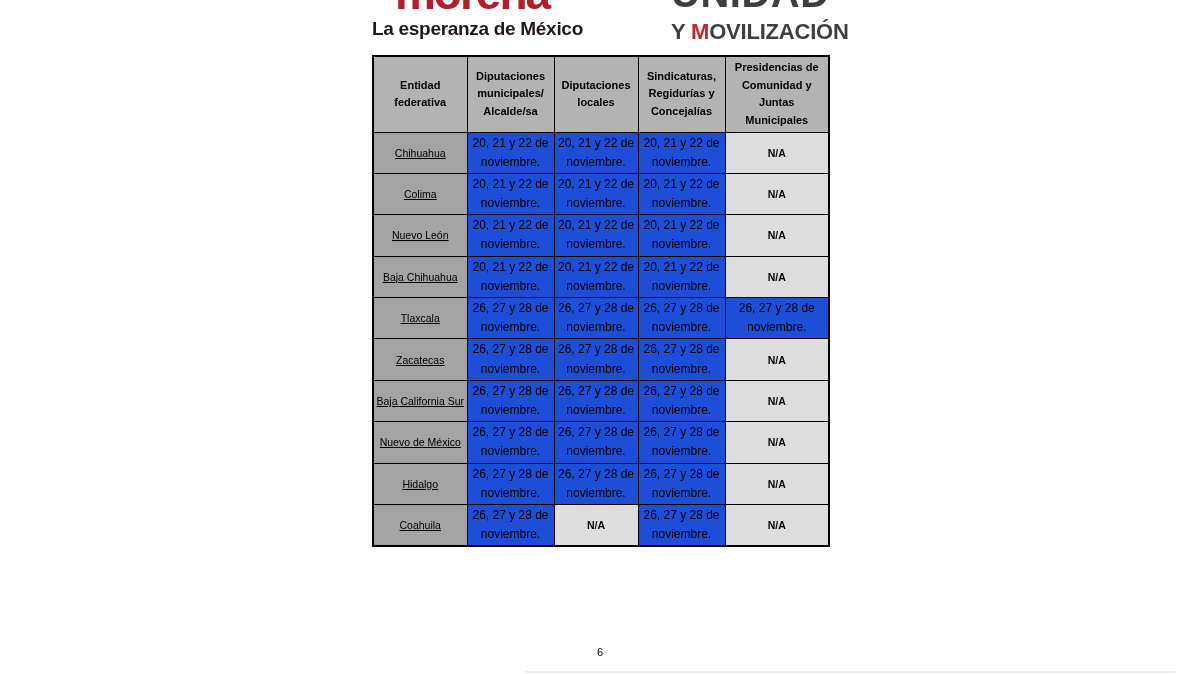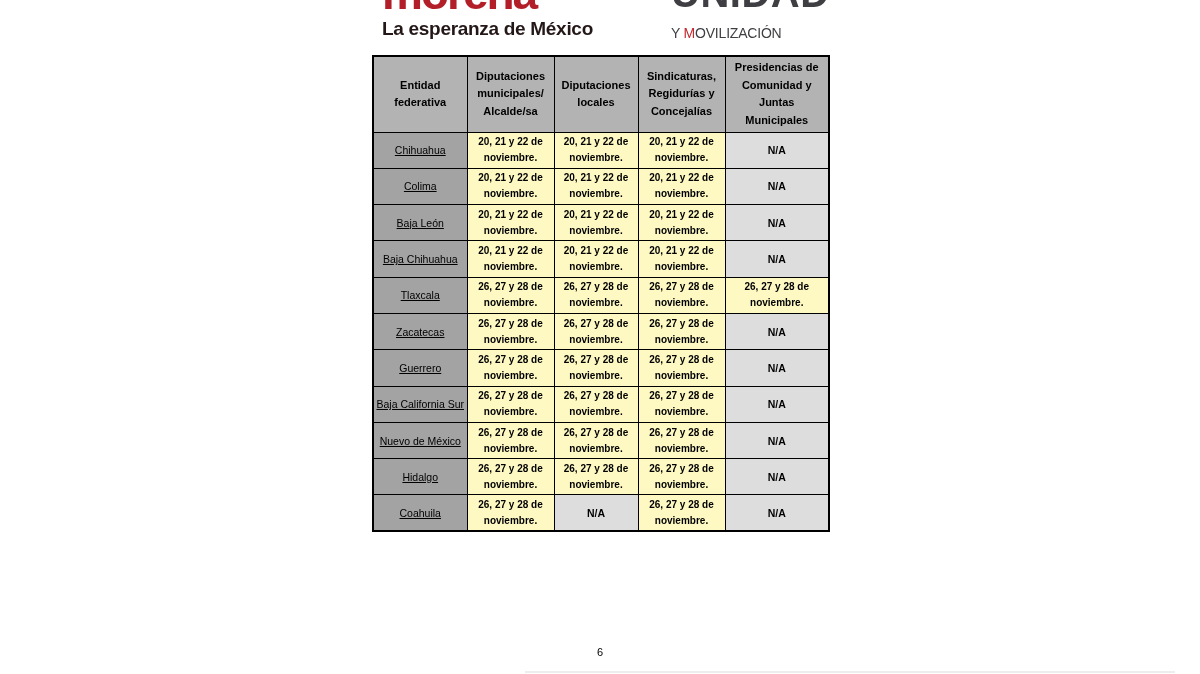--- a/index.html
+++ b/index.html
@@ -11,23 +11,24 @@
     position: relative;
     width: 1200px;
     height: 674px;
     background: #ffffff;
     overflow: hidden;
   }
 
   
   .morena-logo {
     position: absolute;
-    left: 382px;
+    left: 372px;
     top: 0;
     width: 200px;
+    text-align: center;
   }
   .morena-wordmark-clip {
     height: 15px;
     overflow: hidden;
   }
   .morena-wordmark-clip span {
     display: block;
     font-size: 46px;
     line-height: 40px;
     margin-top: -27px;
@@ -57,23 +58,23 @@
   .unidad-line1-clip span {
     display: block;
     font-size: 40px;
     line-height: 36px;
     margin-top: -25px;
     font-weight: bold;
     letter-spacing: 0.5px;
     color: #3f3e42;
   }
   .unidad-line2 {
-    margin-top: 12px;
-    font-size: 14px;
-    font-weight: normal;
+    margin-top: 6px;
+    font-size: 22px;
+    font-weight: bold;
     letter-spacing: -0.2px;
     color: #3f3e42;
     white-space: nowrap;
   }
   .unidad-line2 .m-red { color: #c1272d; }
 
   
   table.schedule {
     position: absolute;
     left: 372px;
@@ -102,25 +103,25 @@
   }
   tr.data-row { height: 36.3px; }
   td.entidad {
     background: #a3a3a3;
     font-weight: normal;
     font-size: 10.5px;
     white-space: nowrap;
     text-decoration: underline;
   }
   td.date {
-    background: #fef9c3;
-    font-weight: bold;
+    background: #1d4ed8;
+    font-weight: normal;
     white-space: pre-line;
     line-height: 1.6;
-    font-size: 10px;
+    font-size: 12px;
   }
   td.na {
     background: #dddddd;
     font-weight: bold;
     font-size: 10.5px;
     border-top-color: #9a9a9a;
     border-bottom-color: #9a9a9a;
   }
 
   
@@ -202,21 +203,21 @@
           <td class="entidad">Colima</td>
           <td class="date">20, 21 y 22 de
 noviembre.</td>
           <td class="date">20, 21 y 22 de
 noviembre.</td>
           <td class="date">20, 21 y 22 de
 noviembre.</td>
           <td class="na">N/A</td>
         </tr>
         <tr class="data-row">
-          <td class="entidad">Baja León</td>
+          <td class="entidad">Nuevo León</td>
           <td class="date">20, 21 y 22 de
 noviembre.</td>
           <td class="date">20, 21 y 22 de
 noviembre.</td>
           <td class="date">20, 21 y 22 de
 noviembre.</td>
           <td class="na">N/A</td>
         </tr>
         <tr class="data-row">
           <td class="entidad">Baja Chihuahua</td>
@@ -234,30 +235,20 @@
 noviembre.</td>
           <td class="date">26, 27 y 28 de
 noviembre.</td>
           <td class="date">26, 27 y 28 de
 noviembre.</td>
           <td class="date">26, 27 y 28 de
 noviembre.</td>
         </tr>
         <tr class="data-row">
           <td class="entidad">Zacatecas</td>
-          <td class="date">26, 27 y 28 de
-noviembre.</td>
-          <td class="date">26, 27 y 28 de
-noviembre.</td>
-          <td class="date">26, 27 y 28 de
-noviembre.</td>
-          <td class="na">N/A</td>
-        </tr>
-        <tr class="data-row">
-          <td class="entidad">Guerrero</td>
           <td class="date">26, 27 y 28 de
 noviembre.</td>
           <td class="date">26, 27 y 28 de
 noviembre.</td>
           <td class="date">26, 27 y 28 de
 noviembre.</td>
           <td class="na">N/A</td>
         </tr>
         <tr class="data-row">
           <td class="entidad">Baja California Sur</td>

